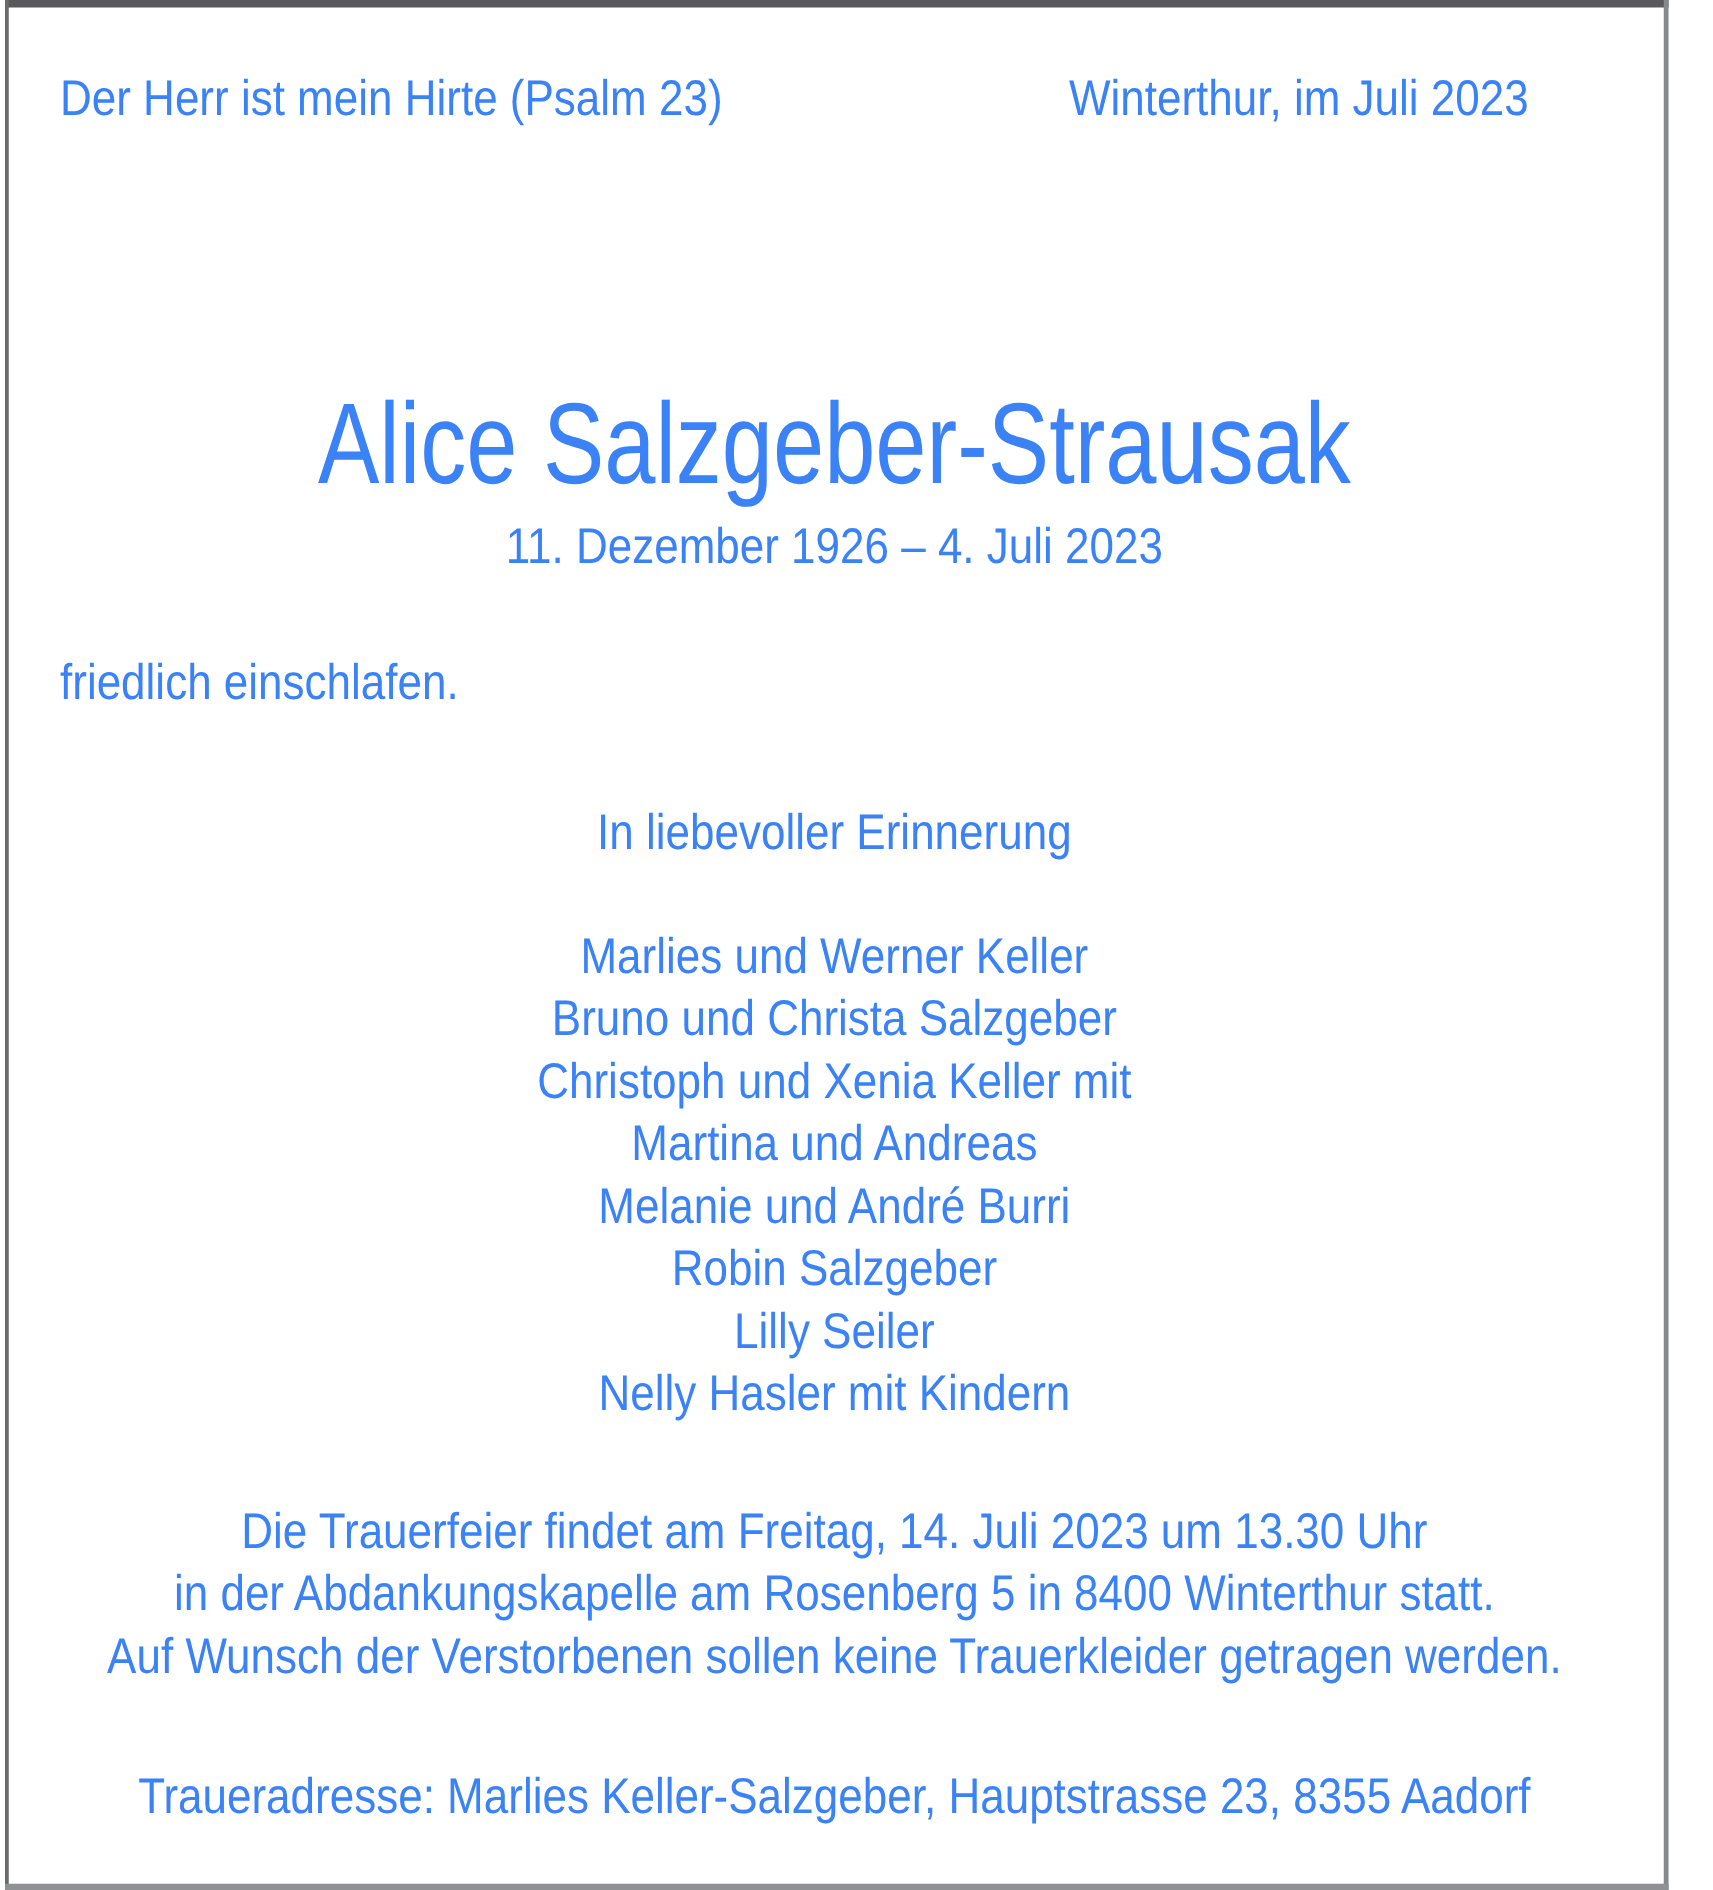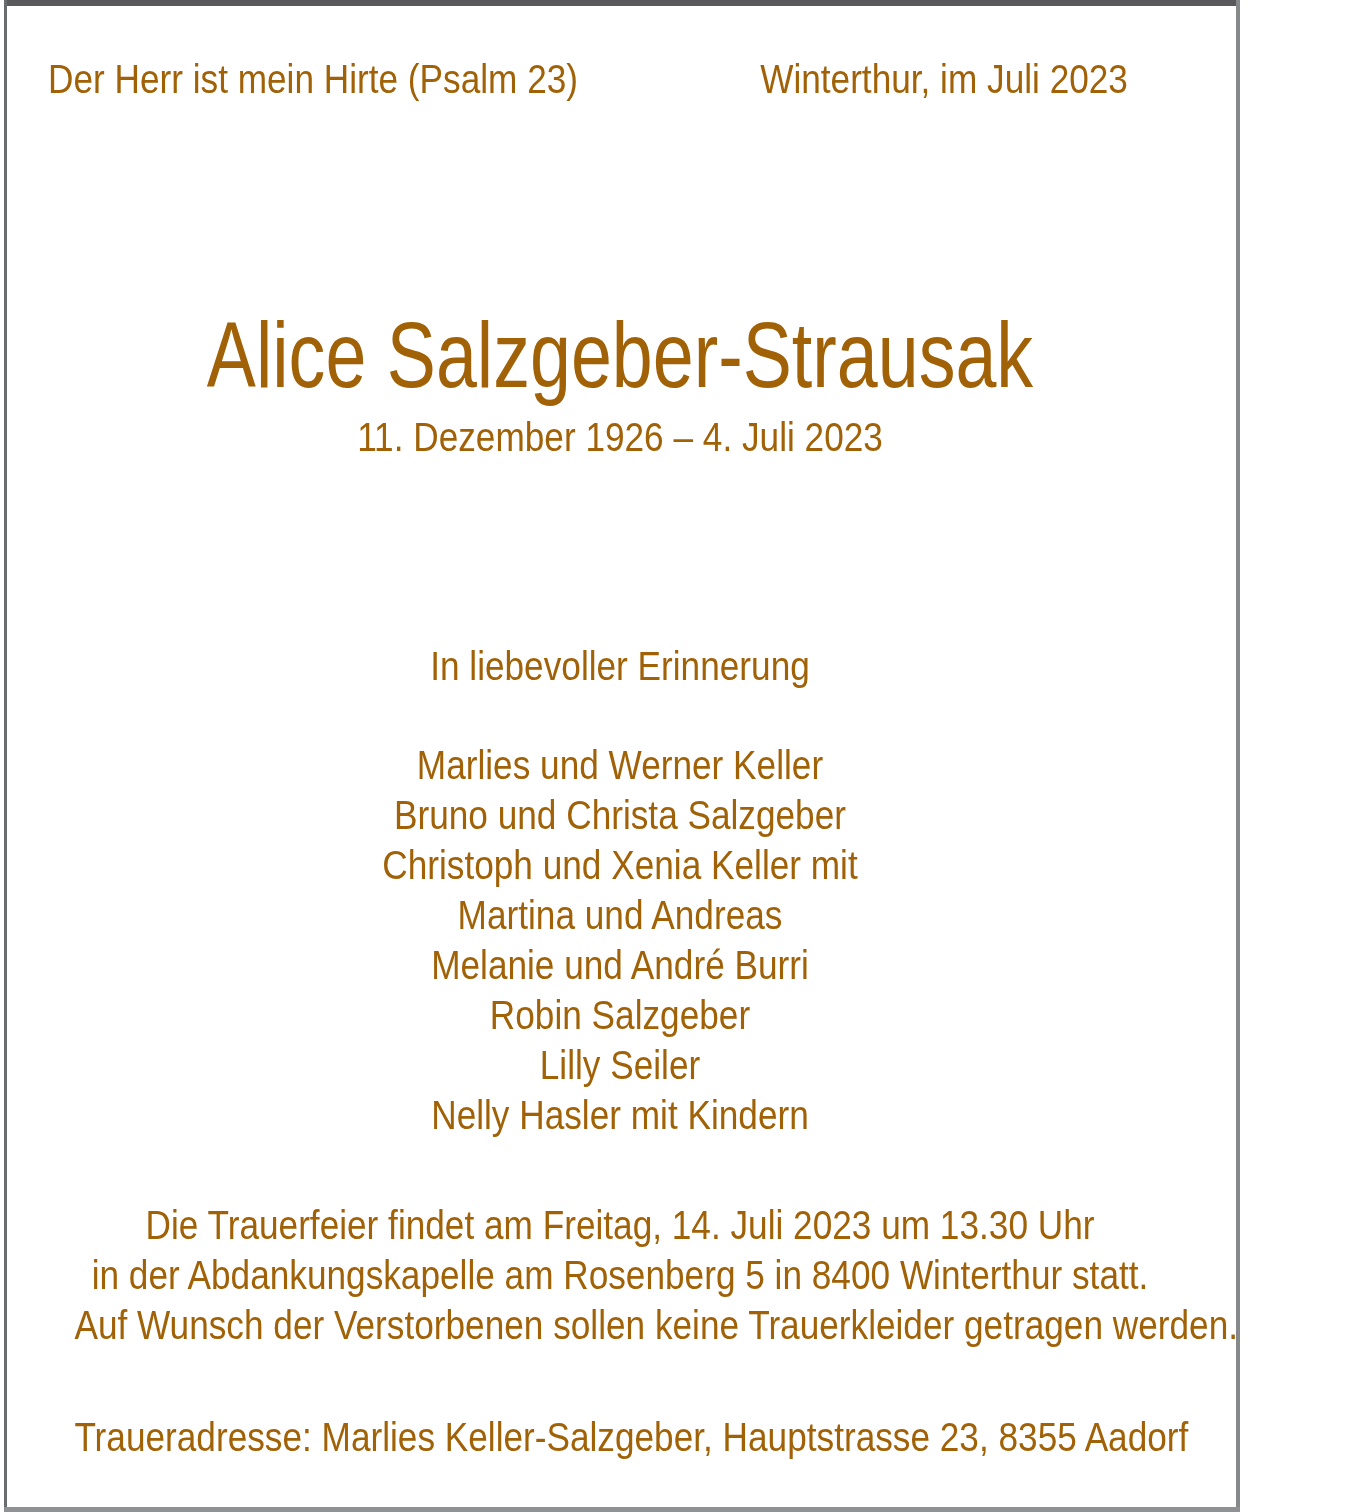--- a/index.html
+++ b/index.html
@@ -2,26 +2,26 @@
 <html><head>
 <meta charset="utf-8">
 <style>
   html, body {
     margin: 0;
     padding: 0;
     background: #ffffff;
   }
   .page {
     position: relative;
-    width: 1240px;
+    width: 1335px;
     height: 1512px;
     background: #ffffff;
     overflow: hidden;
     font-family: "Liberation Sans", "DejaVu Sans", sans-serif;
-    color: #a16207;
+    color: #3b82f6;
   }
   
   .frame-top    { position: absolute; top: 0; left: 4px; right: 0; height: 6px; background: #59595b; }
   .frame-left   { position: absolute; top: 0; left: 4px; bottom: 0; width: 3px; background: #6a6b6d; }
   .frame-right  { position: absolute; top: 0; right: 0; bottom: 0; width: 4px; background: #87888a; }
   .frame-bottom { position: absolute; bottom: 0; left: 4px; right: 0; height: 5px; background: #909194; }
 
   .line {
     position: absolute;
     font-size: 40px;
@@ -106,20 +106,23 @@
   <div class="header-row">
     <span class="sxl">Der Herr ist mein Hirte (Psalm 23)</span>
     <span class="sxr">Winterthur, im Juli 2023</span>
   </div>
 
 
   <h1 class="deceased-name">Alice Salzgeber-Strausak</h1>
 
   <div class="line centered sxc life-dates">11. Dezember 1926 – 4. Juli 2023</div>
 
+  <div class="line closing">
+    <span class="sxl">friedlich einschlafen.</span>
+  </div>
 
   <div class="line centered sxc remembrance">In liebevoller Erinnerung</div>
 
   <div class="mourners">
     <div>Marlies und Werner Keller</div>
     <div>Bruno und Christa Salzgeber</div>
     <div>Christoph und Xenia Keller mit</div>
     <div>Martina und Andreas</div>
     <div>Melanie und André Burri</div>
     <div>Robin Salzgeber</div>

